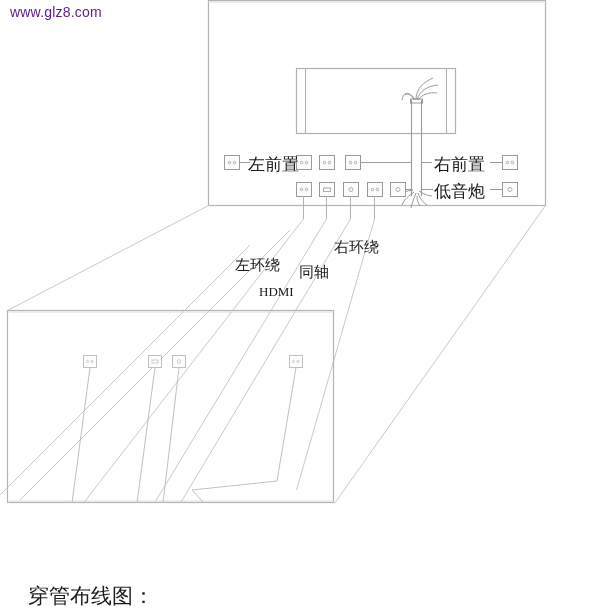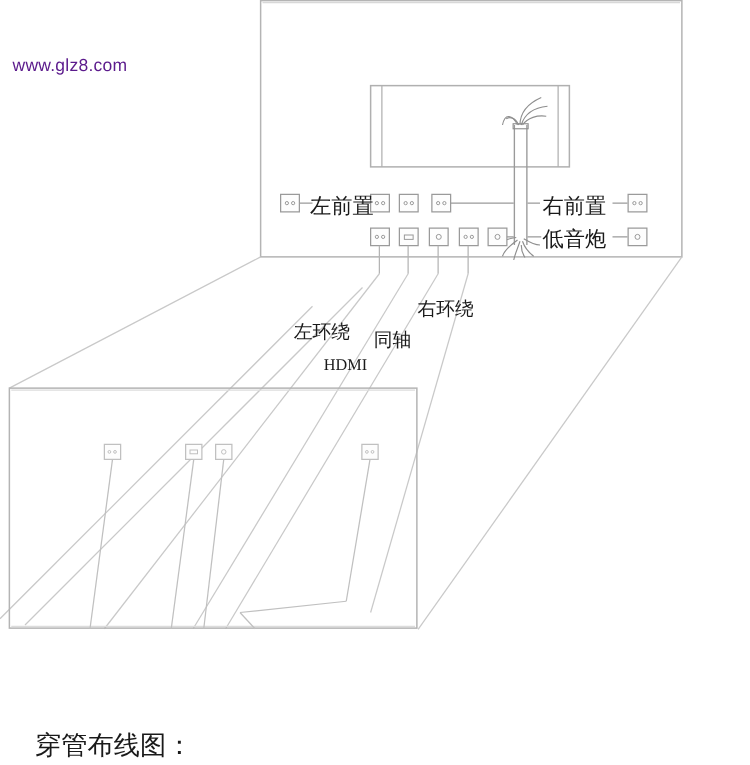--- a/index.html
+++ b/index.html
@@ -23,21 +23,20 @@
   }
   .watermark {
     position: absolute;
     left: 10px;
     top: 4px;
     font-family: "Liberation Sans", sans-serif;
     font-size: 14px;
     color: #5b1a8c;
     letter-spacing: 0.2px;
     white-space: nowrap;
-    margin-top: 40px;
   }
   svg.diagram {
     position: absolute;
     left: 0; top: 0;
     width: 600px;
     height: 612px;
     display: block;
   }
   .caption {
     position: absolute;

